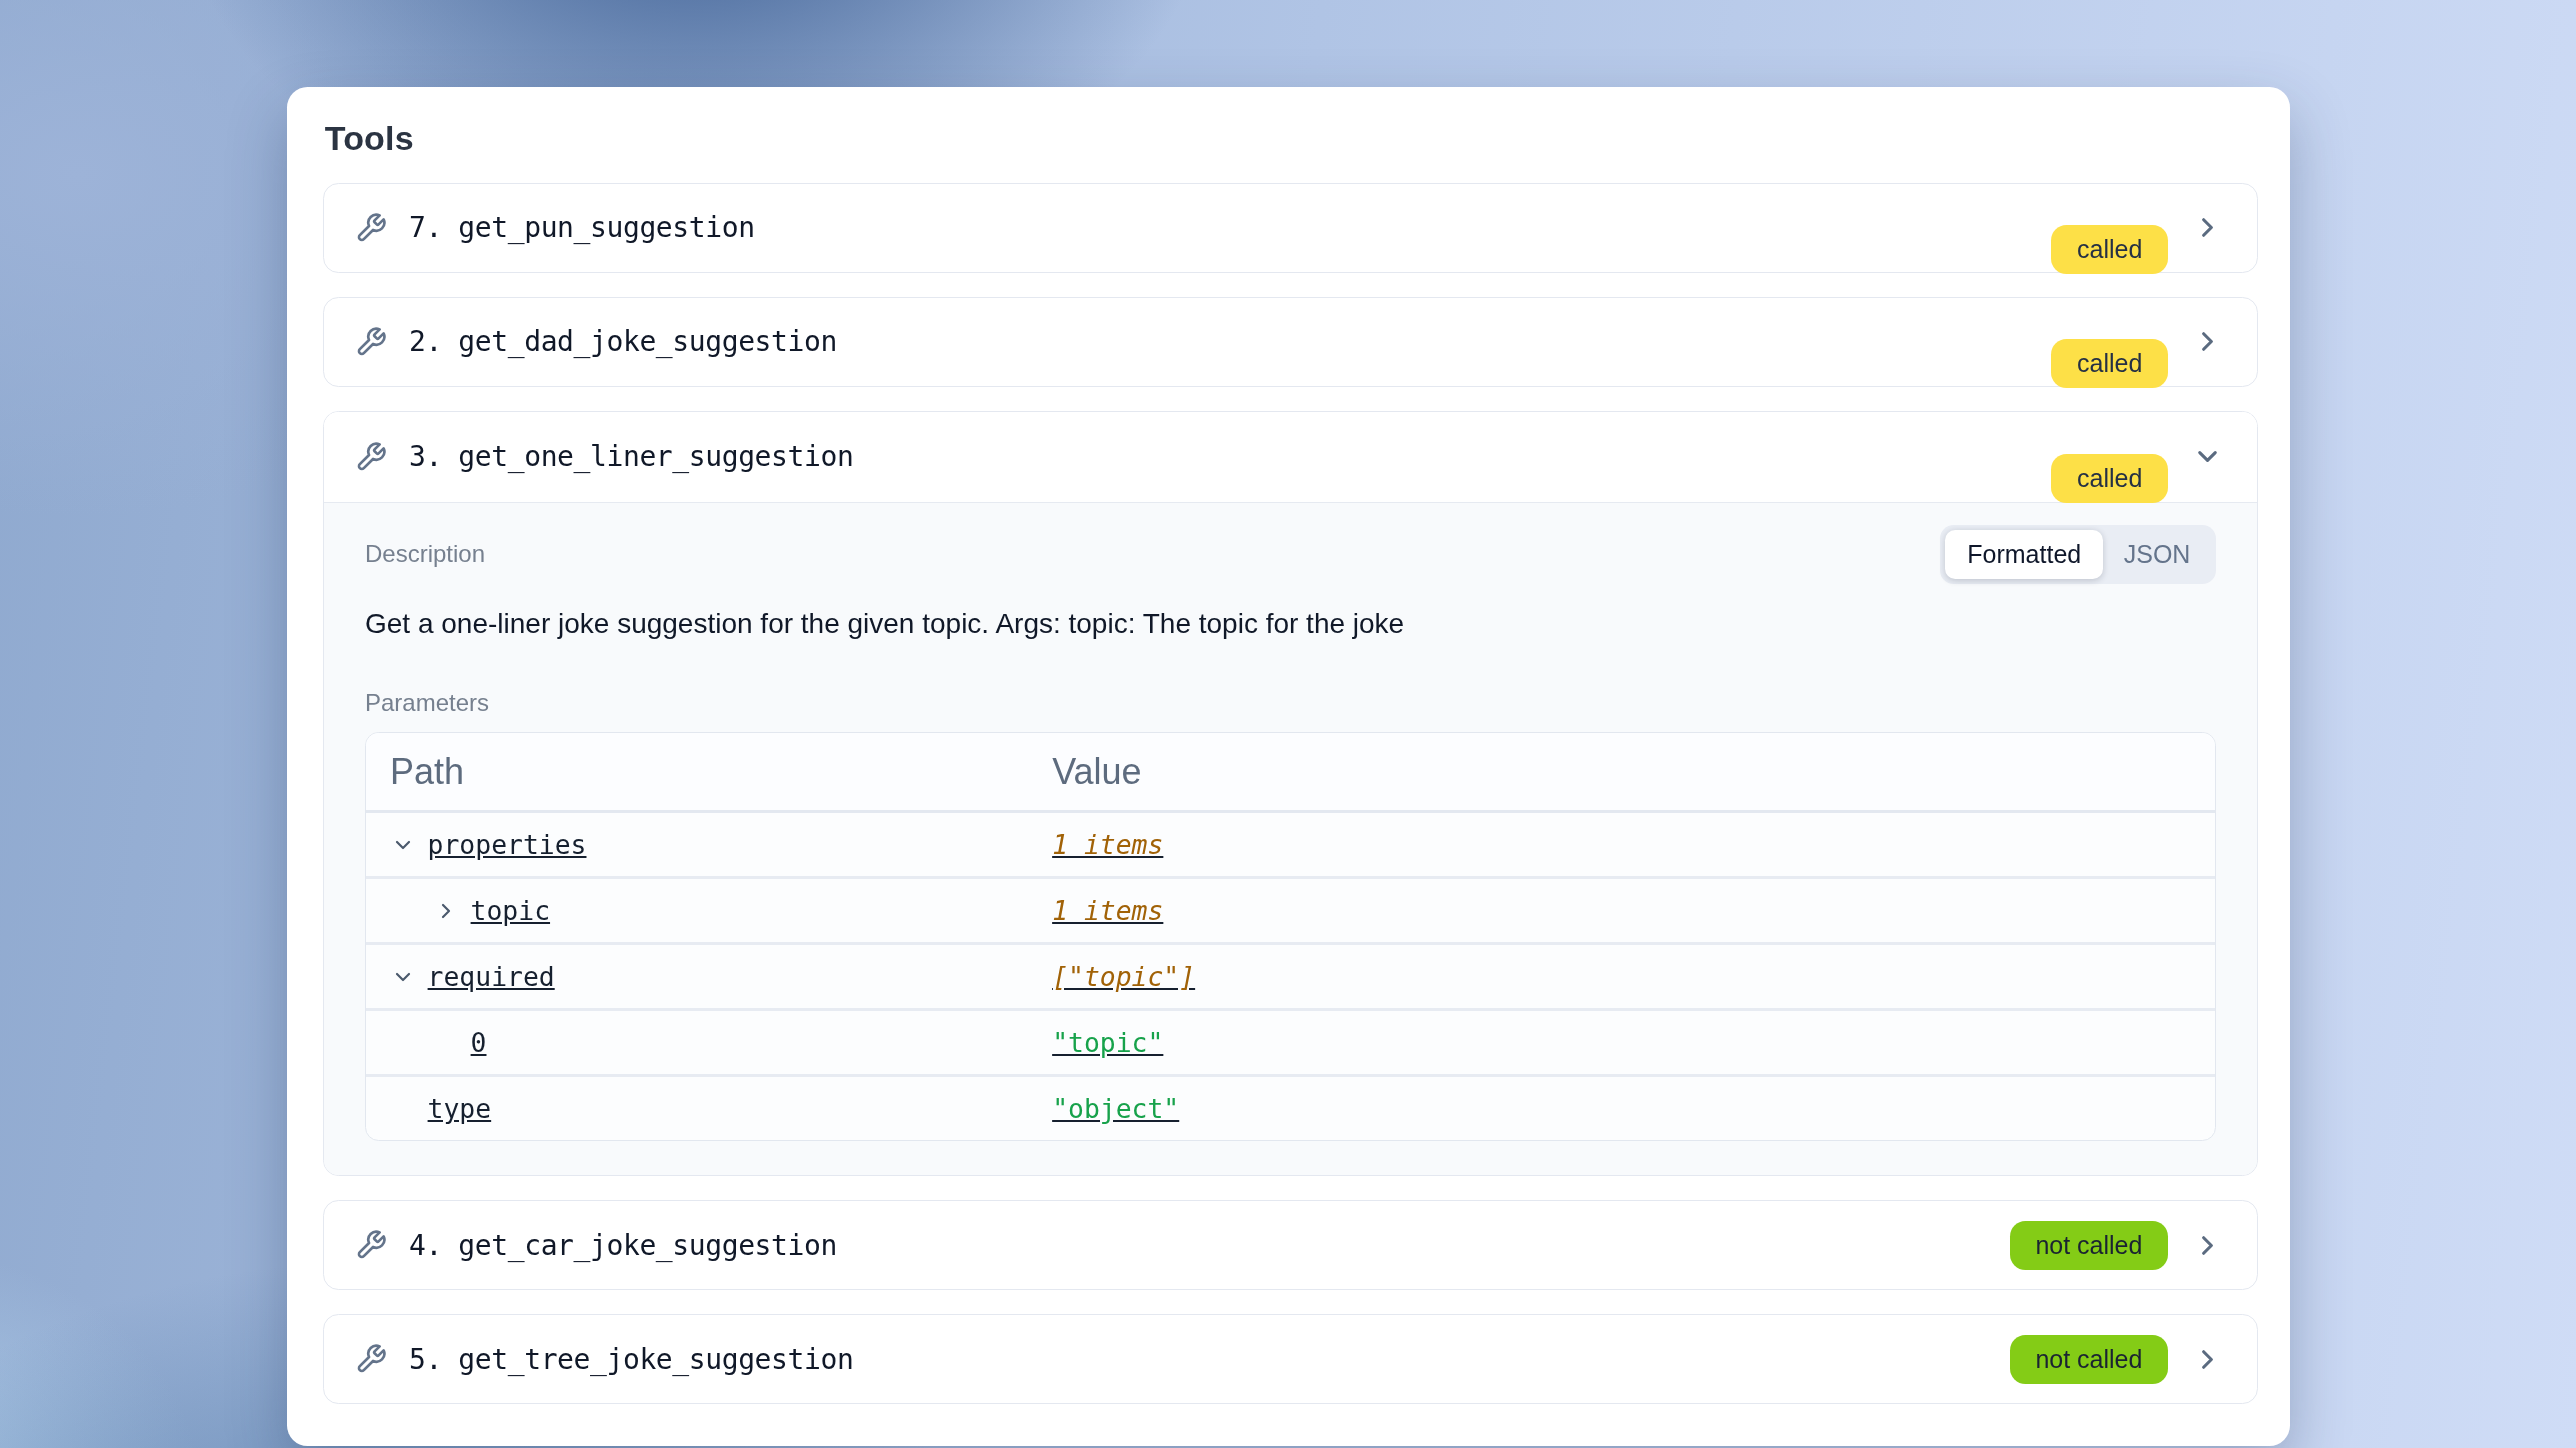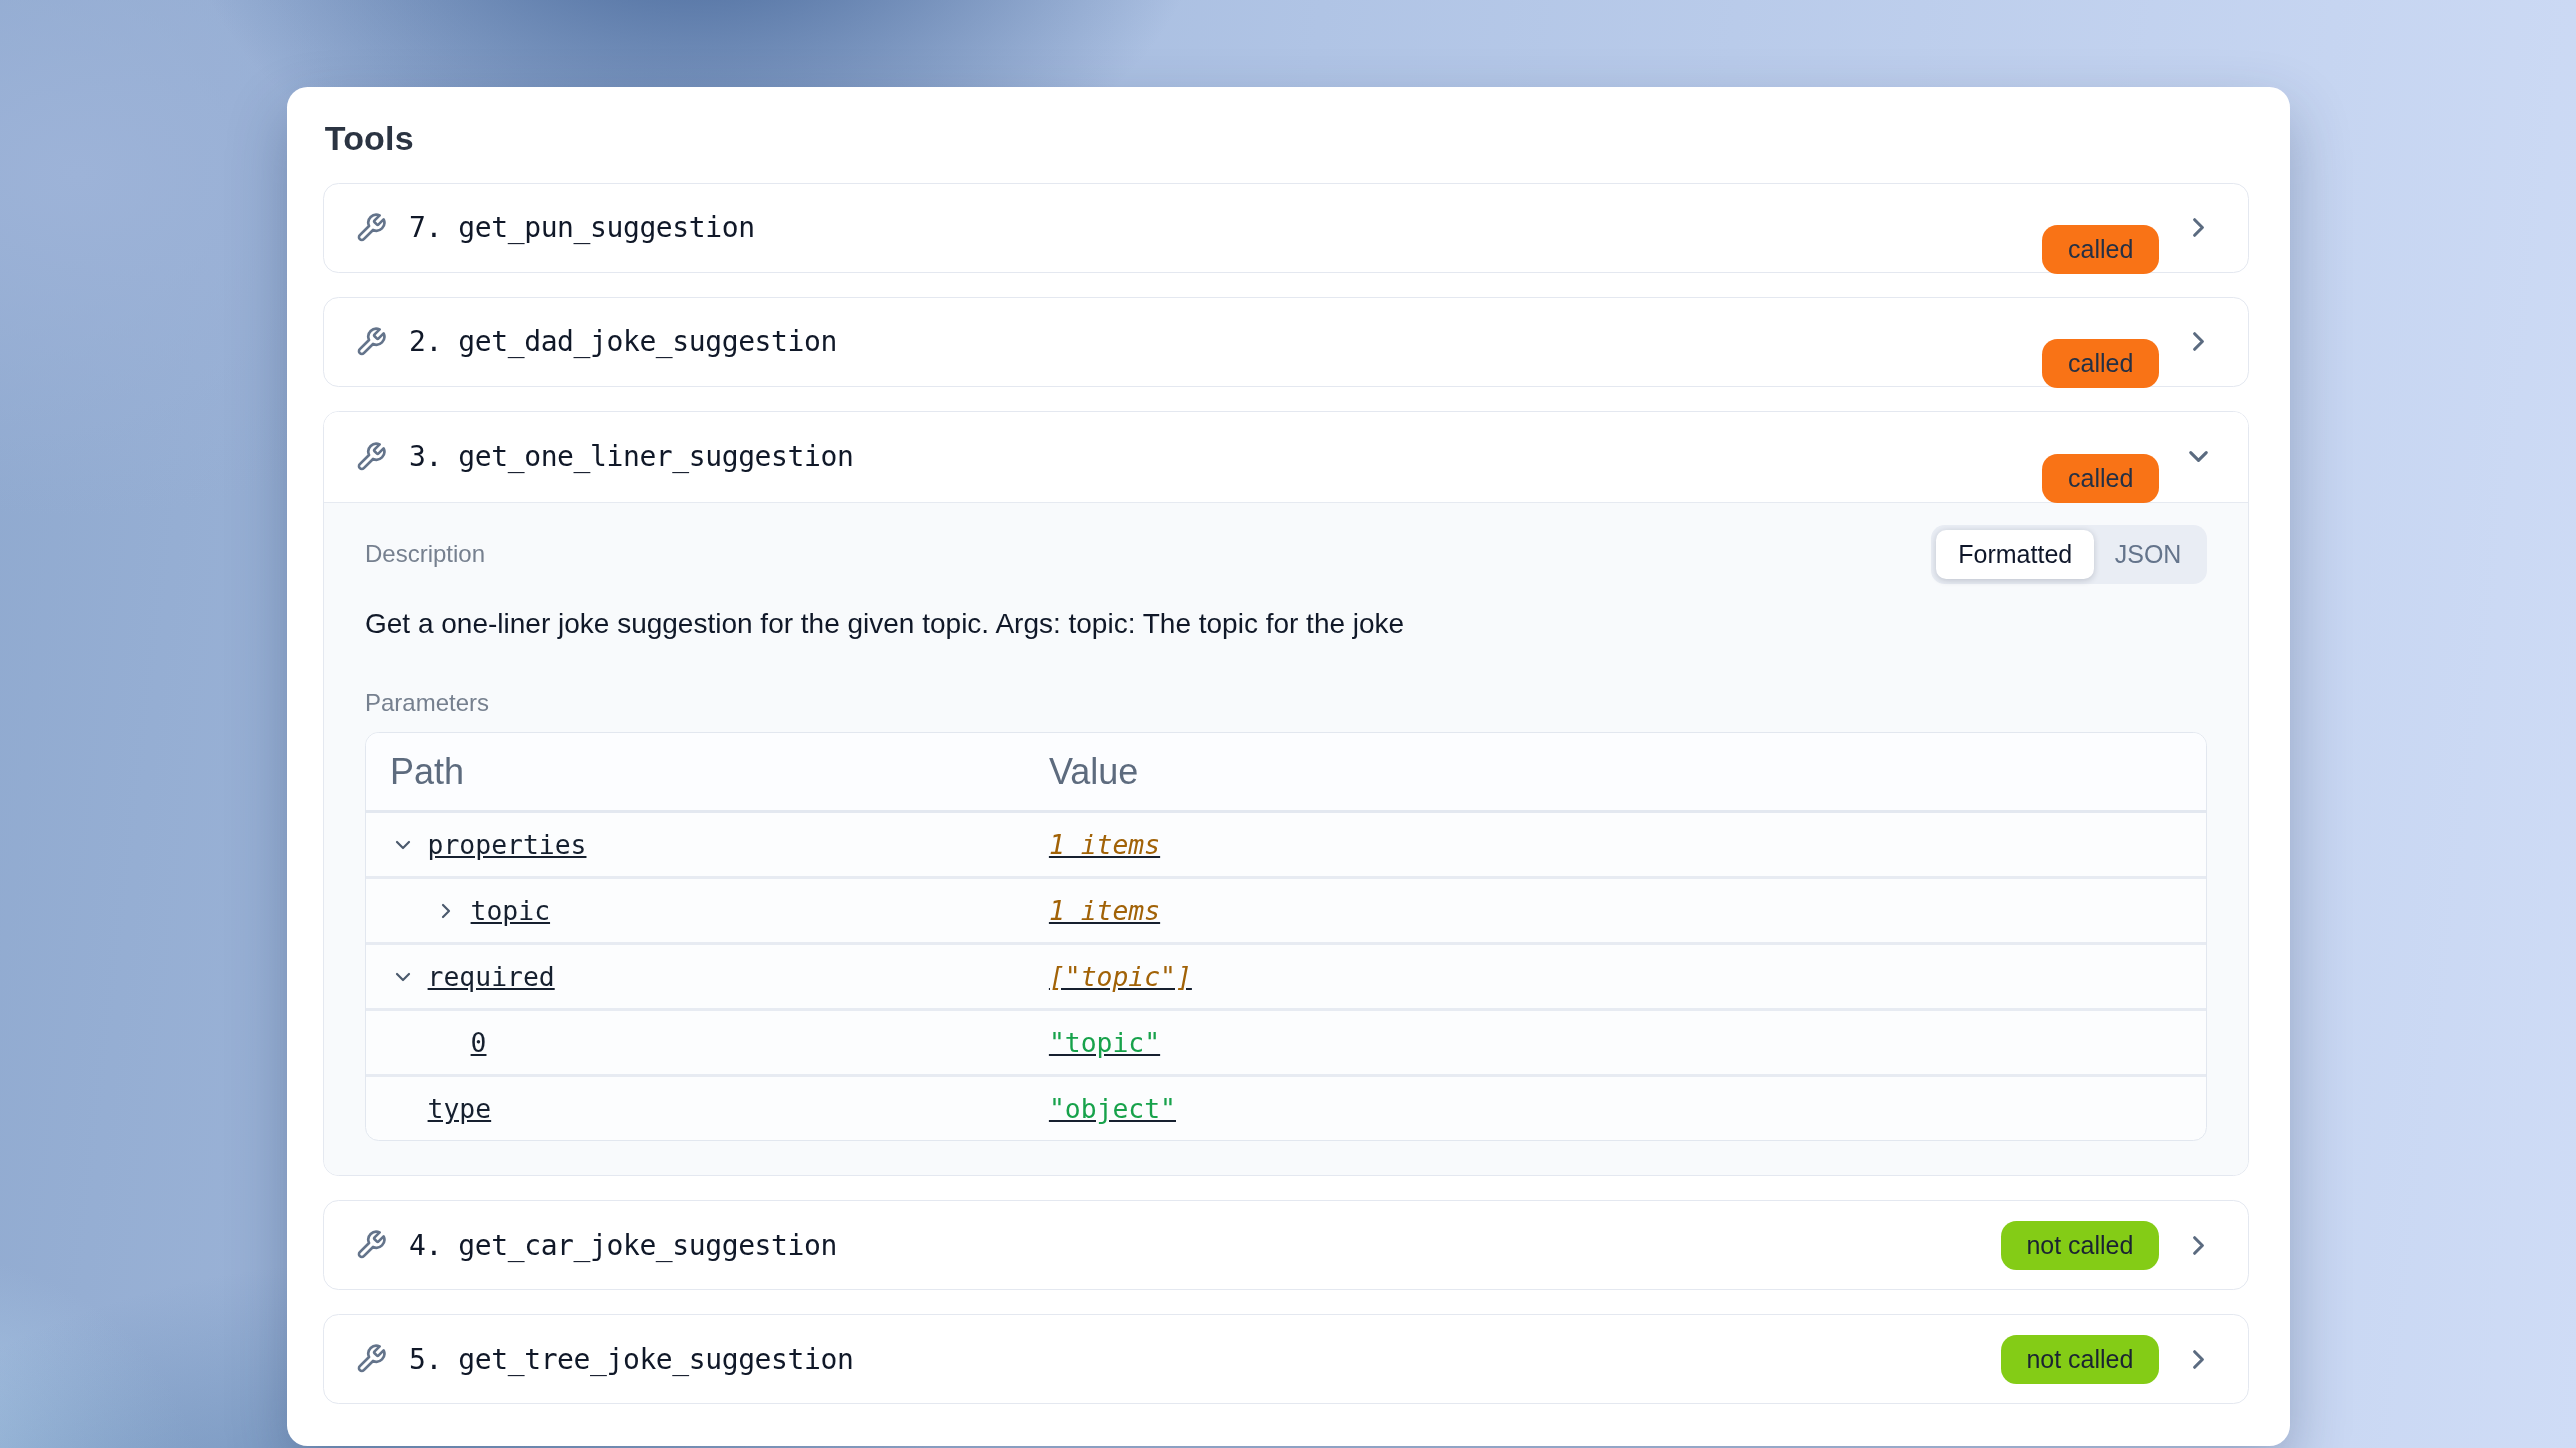--- a/index.html
+++ b/index.html
@@ -10,21 +10,21 @@
     background-image:
       radial-gradient(938px 640px at 27% -8%, #3c5e92 0%, rgba(60,94,146,0) 55%),
       radial-gradient(1279px 1024px at 15% 128%, #45709f 0%, rgba(69,112,159,0) 58%),
       radial-gradient(554px 444px at -4% 103%, #abc9e6 0%, rgba(171,201,230,0) 55%),
       radial-gradient(768px 529px at 3% 12%, #9db3d8 0%, rgba(157,179,216,0) 65%),
       linear-gradient(97deg, #8fa9cf 0%, #b0c4e5 48%, #cfdcf6 100%);
   }
   .card{
     position:absolute;left:287px;top:87px;width:2003px;height:1359px;
     background:#ffffff;border-radius:20.5px;box-sizing:border-box;
-    padding:29px 41px 41px 36px;
+    padding:29px 32px 41px 36px;
     box-shadow:0 25.6px 60px rgba(25,45,85,0.30);
   }
   .panel-title{
     margin:1.7px 0 13.6px 1.7px;
     font-size:34px;line-height:41px;font-weight:700;color:#2b3442;letter-spacing:0.2px;
   }
   .tool-row{
     height:90px;box-sizing:border-box;
     border:1.7px solid #e4e8f0;border-radius:15.4px;background:#ffffff;
     display:flex;align-items:center;
@@ -35,21 +35,21 @@
   .wrench{width:32px;height:32px;color:#64748b;flex:0 0 auto;margin-right:22px;}
   .tool-name{
     font-family:"DejaVu Sans Mono", monospace;
     font-size:28px;color:#101828;letter-spacing:-0.4px;white-space:nowrap;
   }
   .spacer{flex:1;}
   .badge{
     height:49px;line-height:49px;border-radius:15.4px;padding:0 25.6px;
     font-size:25px;font-weight:500;color:#253044;white-space:nowrap;flex:0 0 auto;
   }
-  .badge.called{background:#f97316;margin-top:43px;}
+  .badge.called{background:#fde047;margin-top:43px;}
   .badge.notcalled{background:#84cc16;color:#1a2332;}
   .row-chevron{width:31px;height:31px;color:#5b6b80;flex:0 0 auto;margin-left:24px;}
   .tool-body{
     border-top:1.7px solid #e6eaf1;background:#f8fafc;
     padding:22px 41px 34px 41px;
   }
   .body-head{display:flex;align-items:center;justify-content:space-between;}
   .section-label{font-size:24px;color:#76808f;font-weight:400;}
   .toggle{
     background:#e9edf4;border-radius:13.6px;padding:5.1px;display:flex;align-items:center;flex:0 0 auto;

